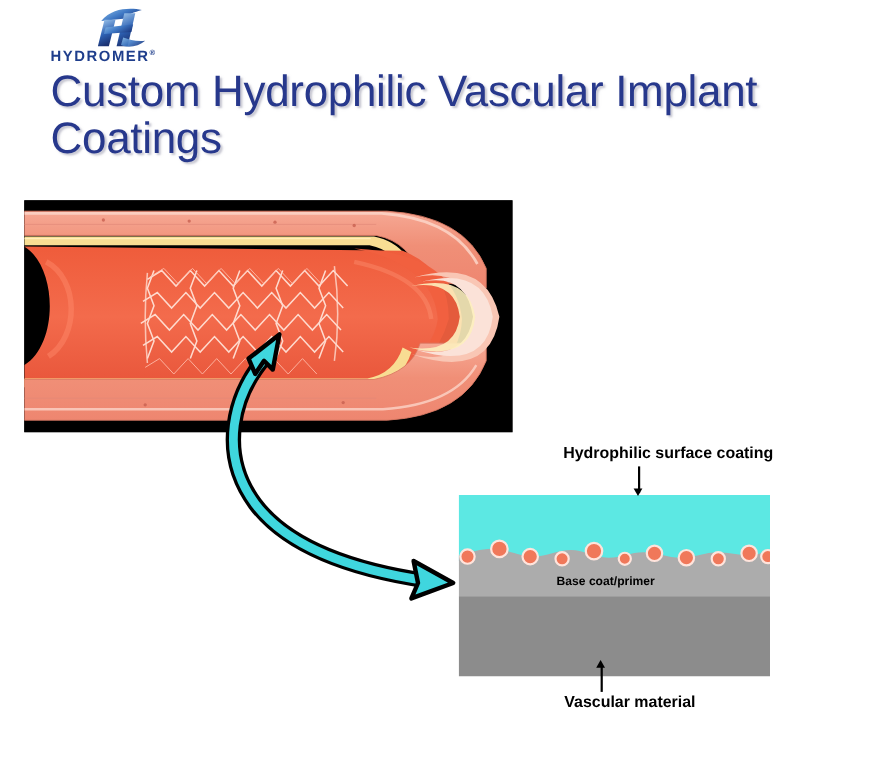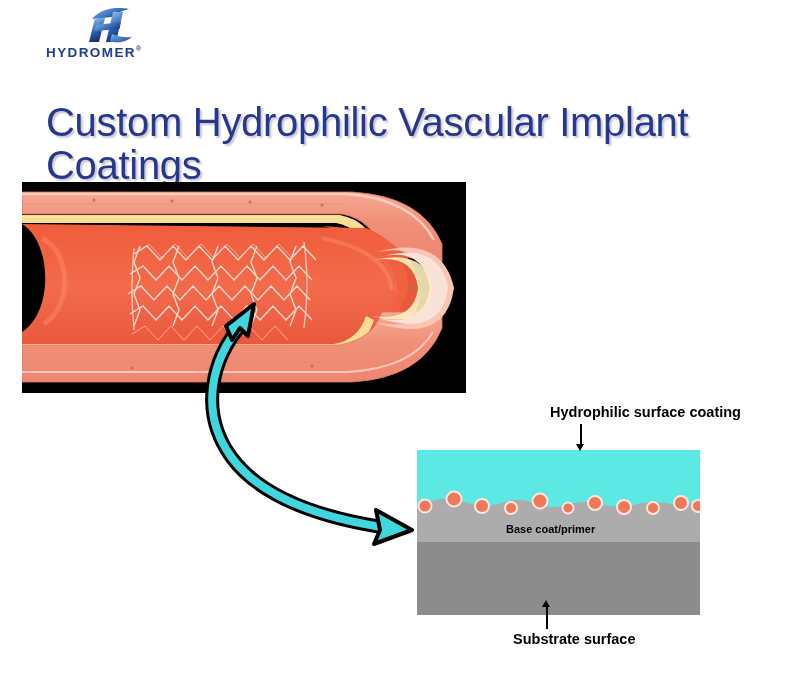--- a/index.html
+++ b/index.html
@@ -55,21 +55,20 @@
     left: 46px;
     top: 62px;
     width: 720px;
     font-size: 40px;
     line-height: 43px;
     font-weight: normal;
     color: #27388C;
     text-shadow: 2px 2px 2px rgba(150,150,170,0.55);
     font-family: "Liberation Sans", sans-serif;
     letter-spacing: -0.3px;
-    margin-top: 39px;
   }
 
   
   #vessel-panel {
     position: absolute;
     left: 22px;
     top: 182px;
     width: 444px;
     height: 211px;
     background: #000000;
@@ -101,21 +100,20 @@
     position: absolute;
     font-family: "Liberation Sans", sans-serif;
     font-weight: bold;
     color: #000000;
     white-space: nowrap;
   }
   #label-surface-coating {
     left: 512px;
     top: 404px;
     font-size: 14.5px;
-    margin-left: 38px;
   }
   #label-base-coat {
     left: 506px;
     top: 523px;
     font-size: 11px;
   }
   #label-substrate {
     left: 513px;
     top: 631px;
     font-size: 14.5px;
@@ -329,13 +327,13 @@
 
 <div class="leader" id="leader-top"></div>
 <div class="leader" id="leader-top-head"></div>
 <div class="leader" id="leader-bottom"></div>
 <div class="leader" id="leader-bottom-head"></div>
 
 <div class="diagram-label" id="label-surface-coating">Hydrophilic surface coating</div>
 
 <div class="diagram-label" id="label-base-coat">Base coat/primer</div>
 
-<div class="diagram-label" id="label-substrate">Substrate surface</div>
+<div class="diagram-label" id="label-substrate">Vascular material</div>
 
 </body></html>

